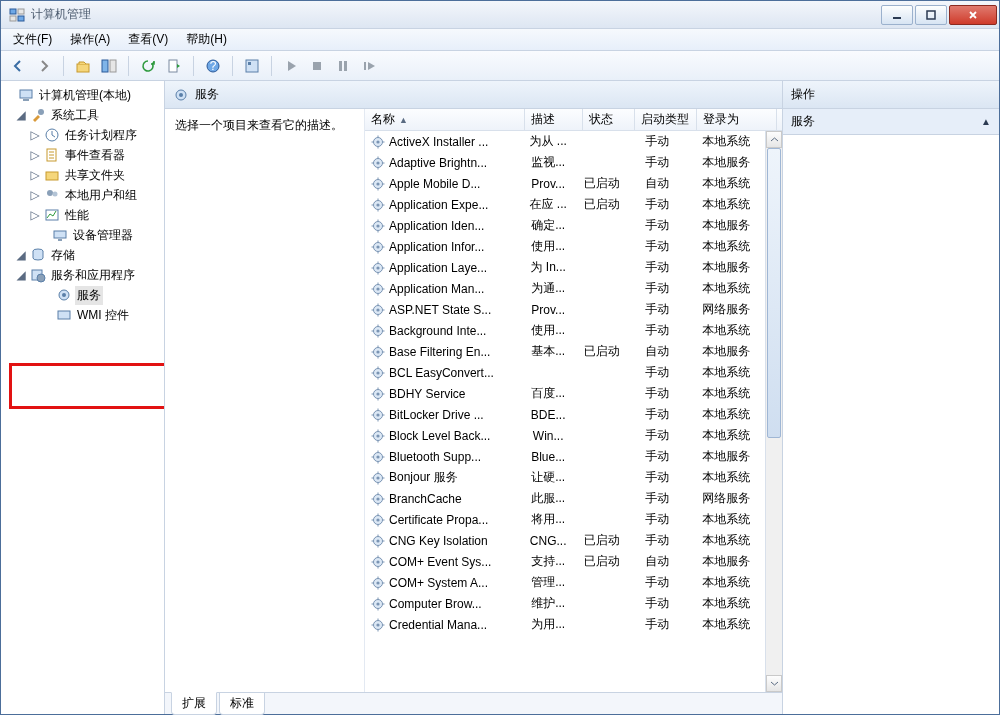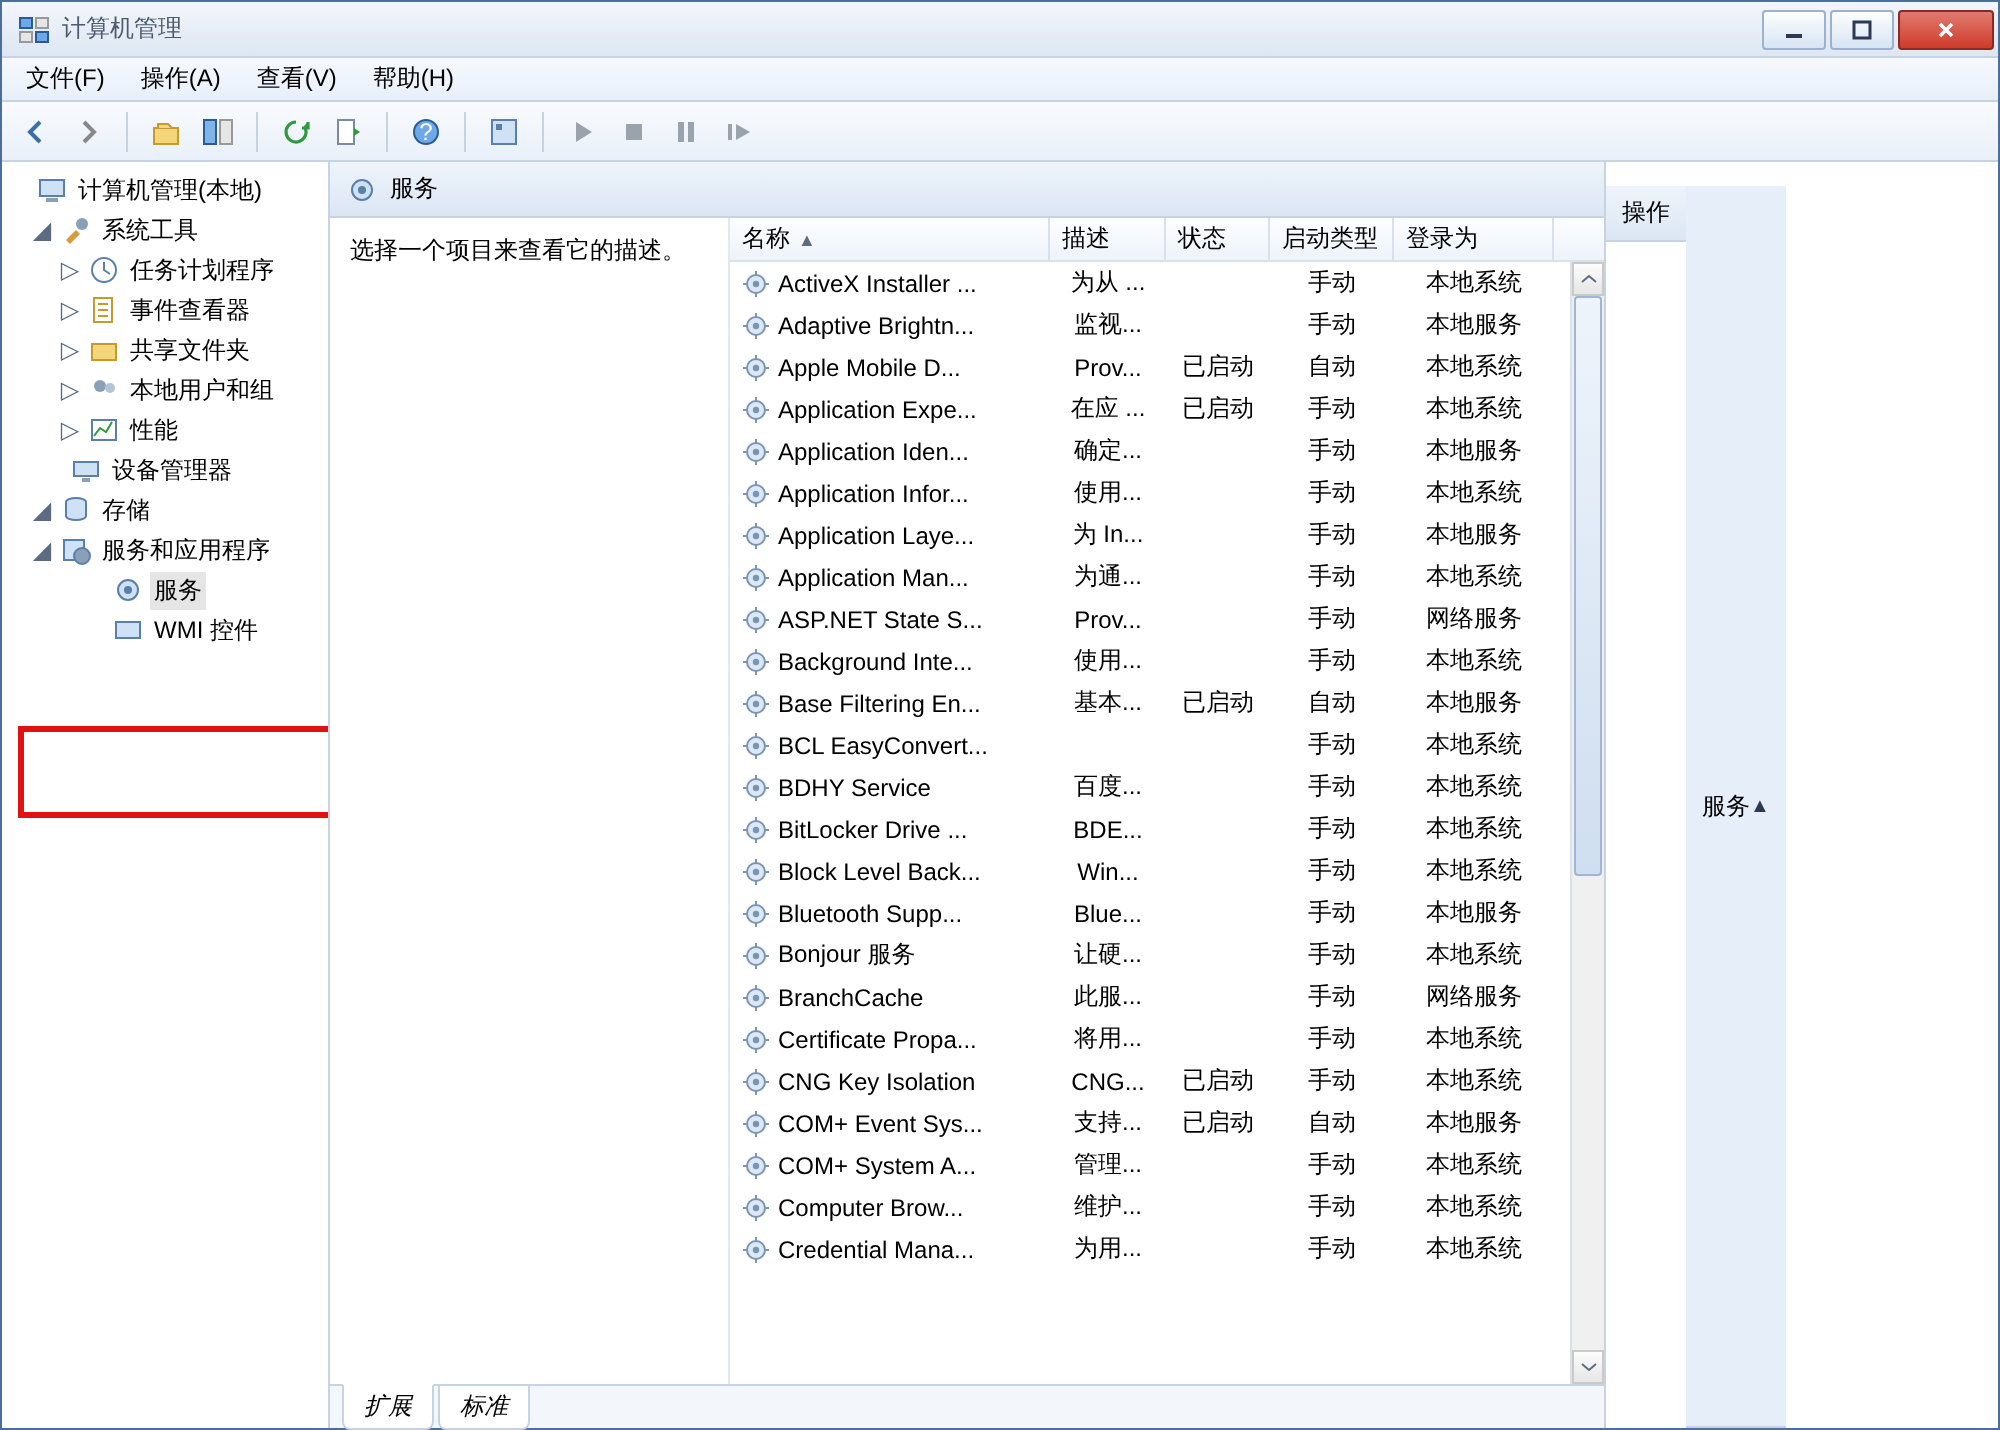--- a/index.html
+++ b/index.html
@@ -52,24 +52,24 @@
 .srv-row { display: flex; height: 21px; align-items: center; }
 .cell { padding: 0 6px; overflow: hidden; text-overflow: ellipsis; white-space: nowrap; }
 .c-name { width: 160px; display:flex; align-items:center; gap:4px;}
 .c-desc { width: 58px; }
 .c-stat { width: 52px; }
 .c-start { width: 62px; }
 .c-logon { width: 80px; }
 .gear-ic { width:14px; height:14px; flex:0 0 14px;}
 
 .bottom-tabs { height: 22px; border-top: 1px solid #c8d3e2; background: #f3f6fb; display:flex; align-items:flex-start; padding-left:6px;}
-.bottom-tabs .bt { padding: 2px 10px; border:1px solid #c8d3e2; border-top:none; background:#fff; border-bottom-left-radius:4px; border-bottom-right-radius:4px; margin-right:2px;font-style:italic;}
+.bottom-tabs .bt { padding: 2px 10px; border:1px solid #c8d3e2; border-top:none; background:#fff; border-bottom-left-radius:4px; border-bottom-right-radius:4px; margin-right:2px;}
 .bottom-tabs .bt.active{ background:#fff; position:relative; top:-1px; border-top:1px solid #fff;}
 
-.actions-pane { width: 196px; background: #fff; display:flex; flex-direction:row;margin-top:12px;}
+.actions-pane { width: 216px; background: #fff; display:flex; flex-direction:column;}
 .actions-pane .ah { height: 28px; background: linear-gradient(#eef4fb,#dbe6f3); border-bottom:1px solid #c8d3e2; display:flex; align-items:center; padding:0 8px; font-weight:normal;}
 .actions-pane .sec { background: #e6eef9; border-bottom: 1px solid #c8d3e2; padding: 4px 8px; display:flex; justify-content:space-between; align-items:center;}
 .actions-pane .sec .tri { font-size:10px; color:#2b3a52;}
 .actions-pane .item { padding: 4px 8px 4px 26px; display:flex; justify-content:space-between; align-items:center;}
 .actions-pane .item .arr { font-size:10px;}
 
 
 .scrollbar-v { width:17px; background:#f0f0f0; border-left:1px solid #d8e0eb; display:flex; flex-direction:column;}
 .scrollbar-v .ar{height:17px; background:linear-gradient(#fdfdfd,#e6e6e6); border:1px solid #c9c9c9; display:flex;align-items:center;justify-content:center;}
 .scrollbar-v .track{flex:1; position:relative;}
@@ -271,21 +271,21 @@
       <div class="tree-node" style="padding-left:28px">
         <span class="tw">▷</span>
           <span class="ic">
             <svg viewBox="0 0 16 16">
               <rect x="2" y="3" width="12" height="10" fill="#fff" stroke="#5a7fa8"></rect>
               <path d="M3 11l3-4 3 2 3-5" stroke="#2e9a3e" fill="none"></path>
             </svg>
           </span>
         <span class="lab">性能</span>
       </div>
-      <div class="tree-node" style="padding-left:19px">
+      <div class="tree-node" style="padding-left:36px">
         <span class="tw"></span>
           <span class="ic">
             <svg viewBox="0 0 16 16">
               <rect x="2" y="4" width="12" height="7" fill="#cfe1f5" stroke="#5a7fa8"></rect>
               <rect x="6" y="12" width="4" height="2" fill="#8aa0b8"></rect>
             </svg>
           </span>
         <span class="lab">设备管理器</span>
       </div>
       <div class="tree-node" style="padding-left:14px">

